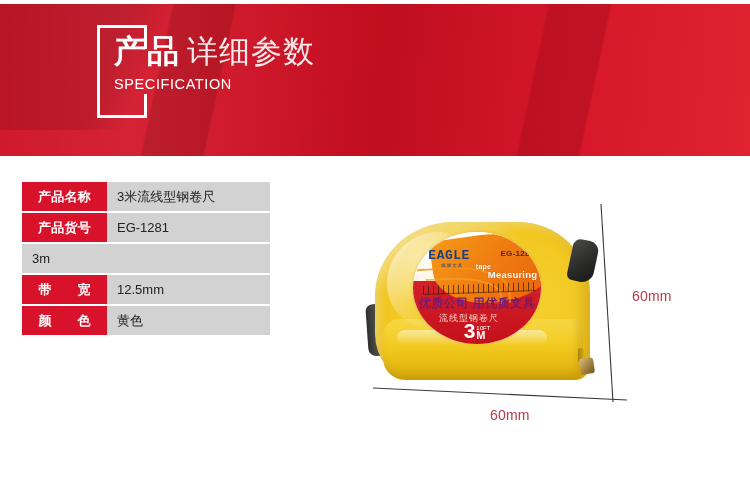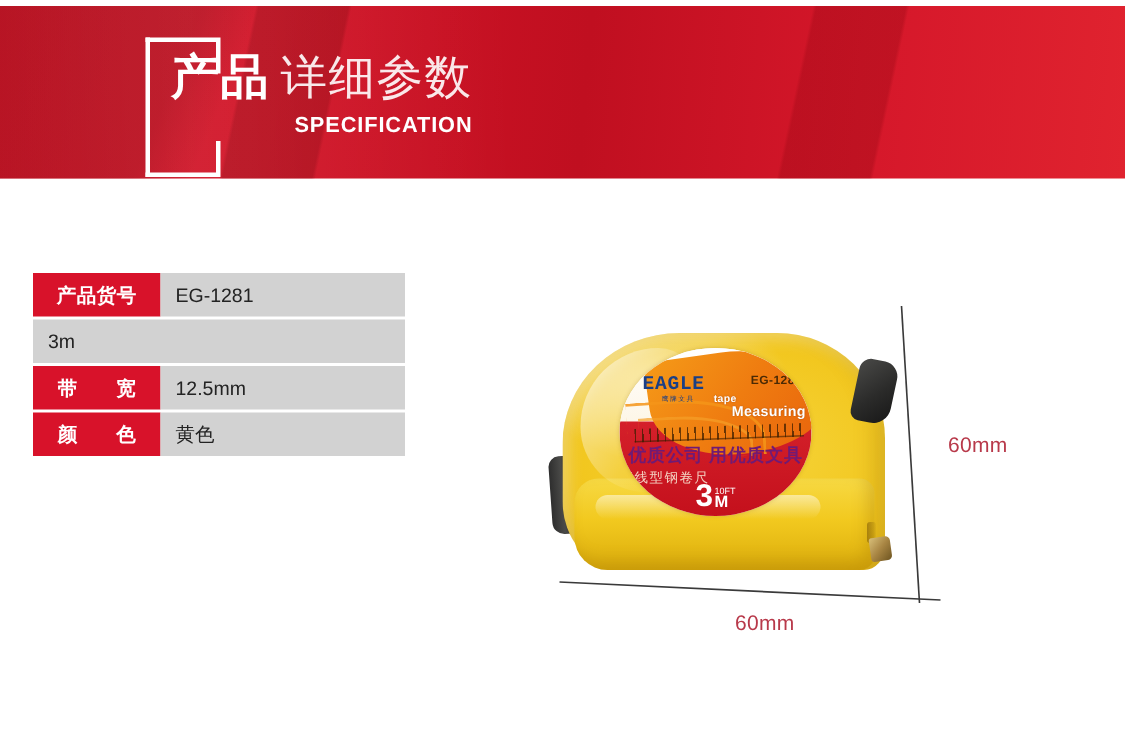--- a/index.html
+++ b/index.html
@@ -14,21 +14,21 @@
     overflow: hidden;
     position: relative;
   }
 
   
   .banner {
     position: absolute;
     left: 0;
     top: 4px;
     width: 750px;
-    height: 115px;
+    height: 152px;
     background:
       linear-gradient(102deg,
         rgba(0,0,0,0.00) 0%,
         rgba(0,0,0,0.00) 22%,
         rgba(120,0,8,0.28) 22.3%,
         rgba(120,0,8,0.30) 30%,
         rgba(0,0,0,0.00) 30.3%,
         rgba(0,0,0,0.00) 70%,
         rgba(120,0,8,0.22) 70.3%,
         rgba(120,0,8,0.24) 78%,
@@ -95,24 +95,23 @@
   .title-light {
     font-size: 31px;
     font-weight: normal;
     color: rgba(255,255,255,0.90);
     letter-spacing: 1px;
     margin-left: 7px;
   }
   .subtitle {
     margin-top: 9px;
     font-size: 14.5px;
-    font-weight: bold;
+    font-weight: normal;
     color: #ffffff;
     letter-spacing: 0.6px;
-    text-align: right;
   }
 
   
   .spec-table {
     position: absolute;
     left: 22px;
     top: 182px;
     width: 248px;
   }
   .spec-row {
@@ -342,20 +341,21 @@
     font-size: 12px;
     font-weight: bold;
     color: #701a75;
     letter-spacing: 0.5px;
     white-space: nowrap;
   }
   .subname {
     position: absolute;
     left: 0; right: 16px;
     top: 71%;
+    text-align: center;
     font-size: 9px;
     color: #f3d0c0;
     letter-spacing: 1px;
     white-space: nowrap;
   }
   .size-big {
     position: absolute;
     left: 0; right: 0;
     top: 78%;
     text-align: center;
@@ -452,20 +452,24 @@
   <div class="banner-text">
     <div class="title-line">
       <span class="title-bold">产品</span><span class="title-light">详细参数</span>
     </div>
     <div class="subtitle">SPECIFICATION</div>
   </div>
 </div>
 
 <div class="spec-table">
 
+  <div class="spec-row">
+    <div class="spec-label">产品名称</div>
+    <div class="spec-value">3米流线型钢卷尺</div>
+  </div>
 
   <div class="spec-row">
     <div class="spec-label">产品货号</div>
     <div class="spec-value">EG-1281</div>
   </div>
 
   <div class="spec-row">
     <div class="spec-value">3m</div>
   </div>
 

